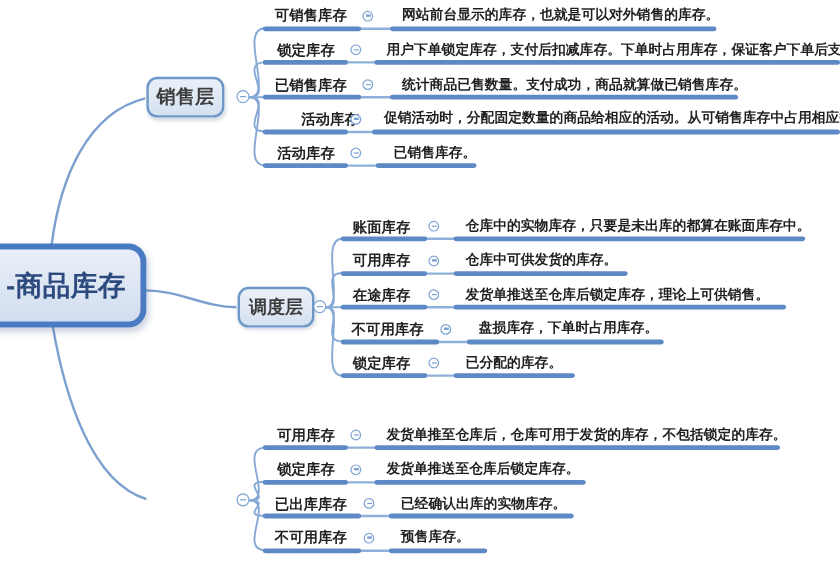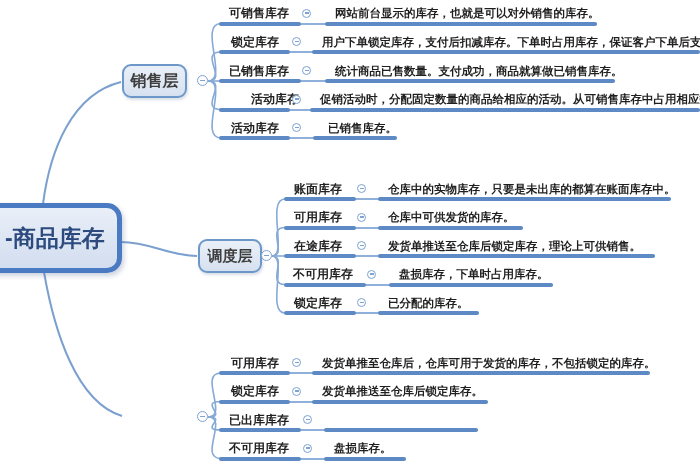--- a/index.html
+++ b/index.html
@@ -193,23 +193,24 @@
     </span>
   <span class="note" style="left:322px;top:383px;">发货单推送至仓库后锁定库存。</span>
 
   <div class="thin" style="left:219px;top:429px;width:259px;"></div>
   <div class="thick" style="left:219px;top:428px;width:82px;"></div>
   <div class="thick" style="left:324px;top:428px;width:154px;"></div>
   <span class="lbl" style="left:229px;top:411.5px;">已出库库存</span>
   <span class="micon" style="left:303px;top:415px;">
       <i></i>
     </span>
+  <span class="note" style="left:334px;top:411.5px;">已经确认出库的实物库存。</span>
 
   <div class="thin" style="left:219px;top:457.5px;width:187px;"></div>
   <div class="thick" style="left:219px;top:456.5px;width:82px;"></div>
   <div class="thick" style="left:324px;top:456.5px;width:82px;"></div>
   <span class="lbl" style="left:229px;top:440px;">不可用库存</span>
   <span class="micon" style="left:303px;top:443.5px;">
       <i></i>
     </span>
-  <span class="note" style="left:334px;top:440px;">盘损库存。</span>
+  <span class="note" style="left:334px;top:440px;">预售库存。</span>
 
 </div>
 
 </body></html>

